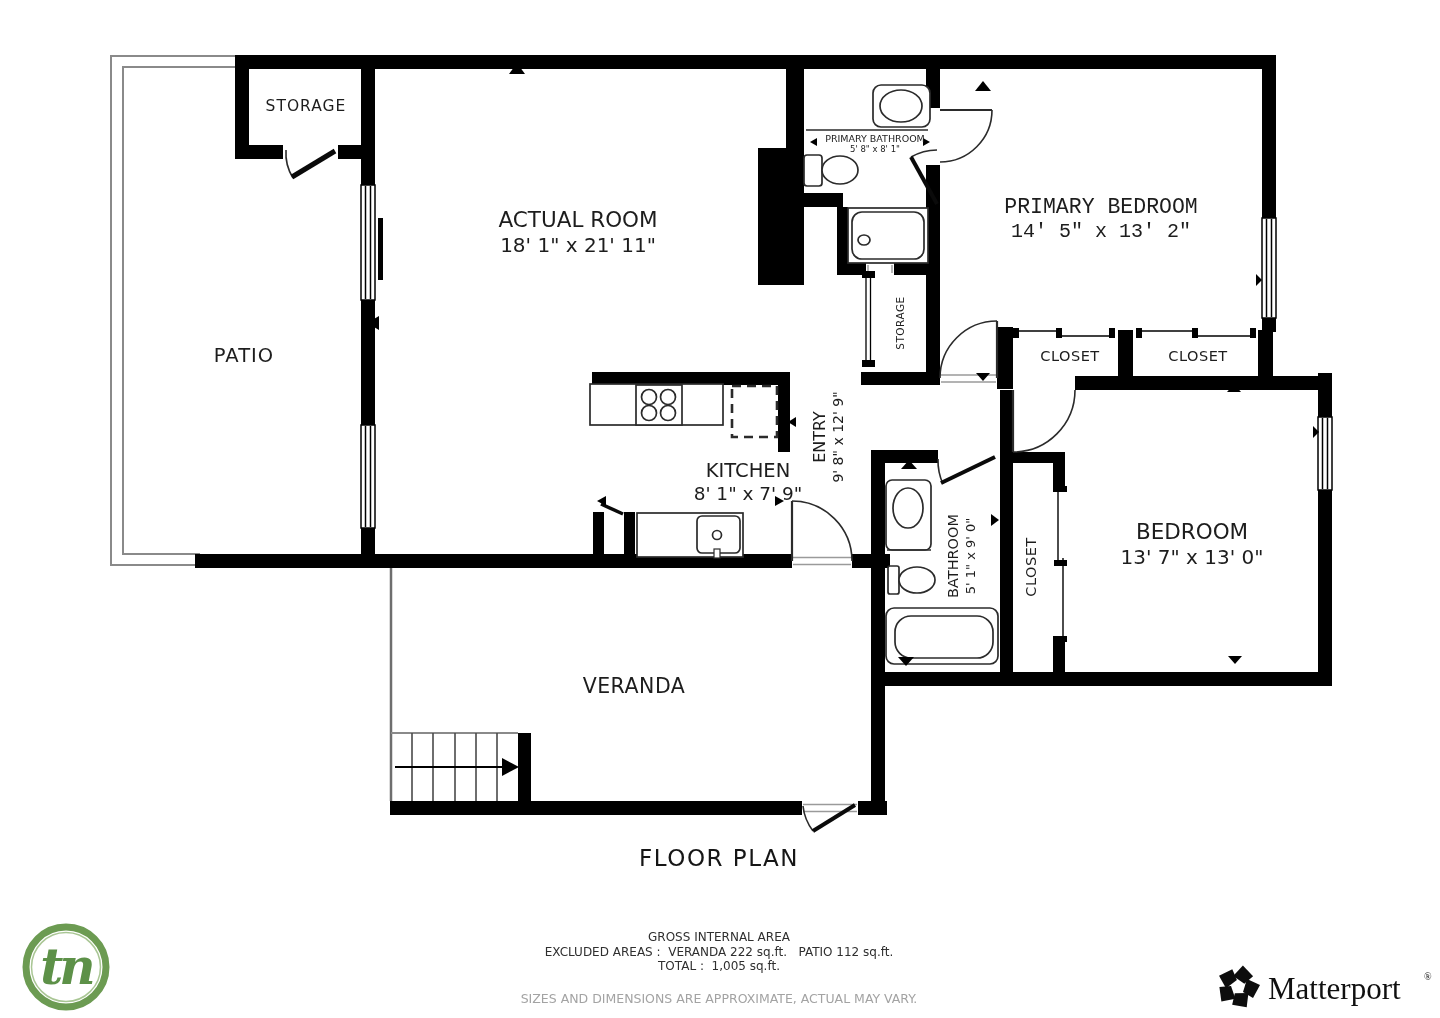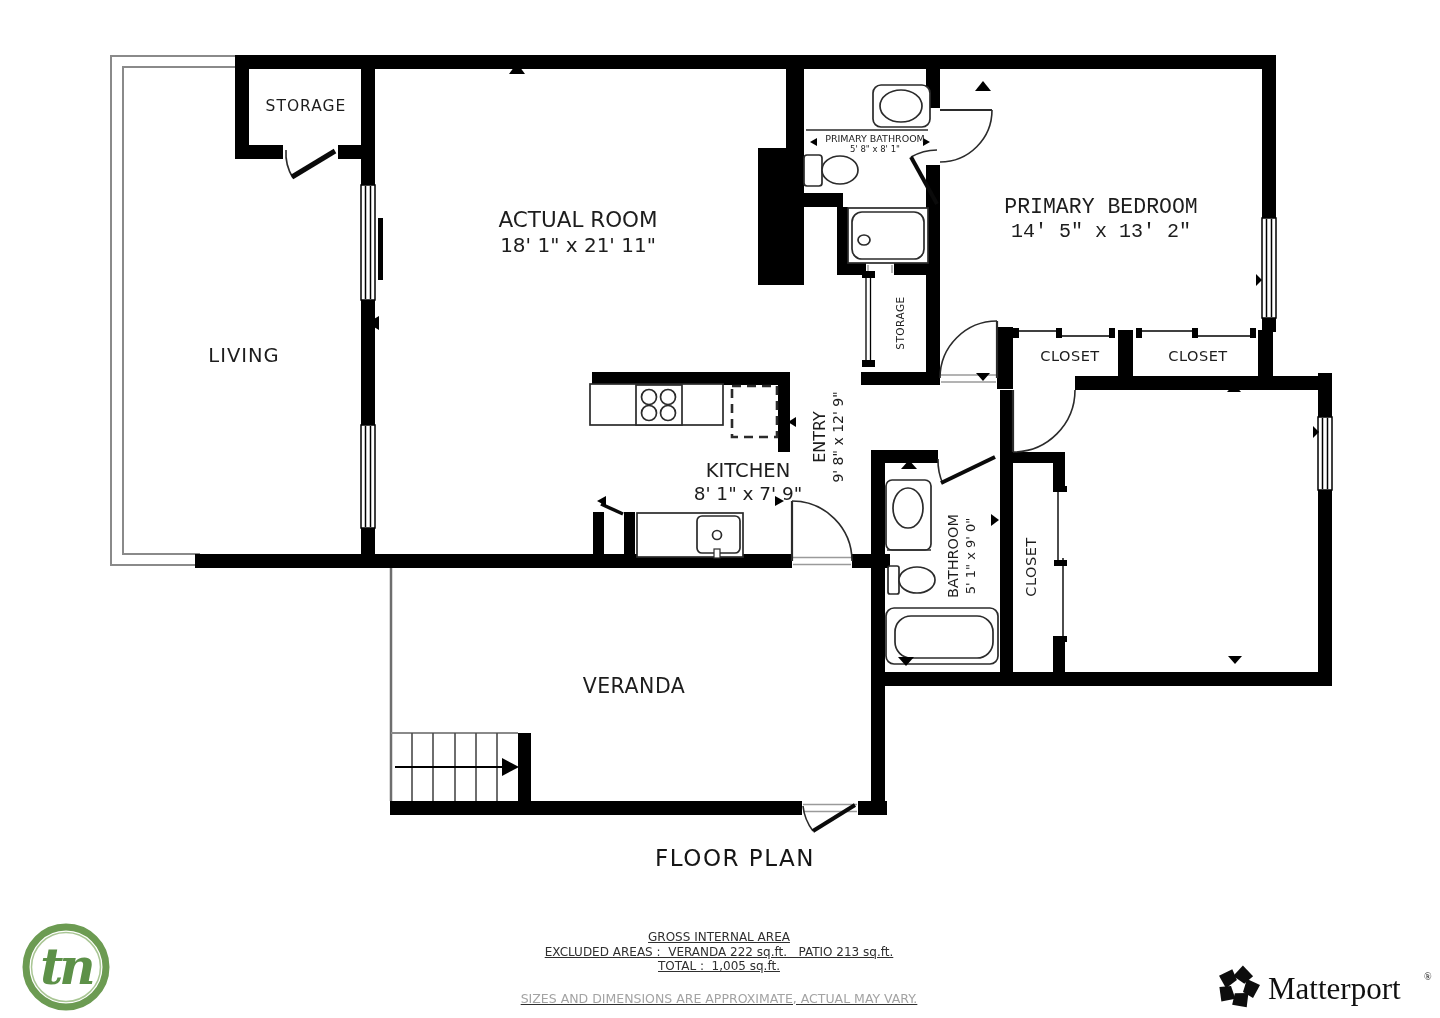--- a/index.html
+++ b/index.html
@@ -5,23 +5,23 @@
   html,body{margin:0;padding:0;background:#ffffff;}
   .canvas{position:relative;width:1440px;height:1018px;background:#fff;
           font-family:"DejaVu Sans",sans-serif;overflow:hidden;}
   svg.plan{position:absolute;left:0;top:0;}
   .lbl{position:absolute;transform:translate(-50%,-50%);text-align:center;
        color:#1d1d1d;white-space:nowrap;line-height:1.22;}
   .lbl.rot{transform:translate(-50%,-50%) rotate(-90deg);}
   .lbl .name{display:block;}
   .lbl .dims{display:block;}
   .title{position:absolute;transform:translate(-50%,-50%);color:#161616;
-         letter-spacing:1.5px;white-space:nowrap;margin-left:16px;}
+         letter-spacing:1.5px;white-space:nowrap;}
   .footer{position:absolute;left:369px;top:930px;width:700px;text-align:center;
-          color:#2f2f2f;font-size:12px;line-height:14.5px;text-decoration:underline;}
+          color:#2f2f2f;font-size:12px;line-height:14.5px;}
   .footer div{white-space:pre;}
   .footer .disclaimer{color:#a3a3a3;margin-top:18px;font-size:12.5px;}
   .mp-word{font-family:"Liberation Serif",serif;}
 </style>
 </head>
 <body>
 
 <div class="canvas">
 
 <svg class="plan" width="1440" height="1018" viewBox="0 0 1440 1018">
@@ -274,21 +274,21 @@
     <span class="name">PRIMARY BATHROOM</span>
     <span class="dims" style="font-size:8.5px;">5' 8" x 8' 1"</span>
   </div>
 
   <div class="lbl" style="left:1101px;top:219px;font-size:21.5px;font-family:Liberation Mono, monospace;">
     <span class="name">PRIMARY BEDROOM</span>
     <span class="dims" style="font-size:20px;">14' 5" x 13' 2"</span>
   </div>
 
   <div class="lbl" style="left:244px;top:356px;font-size:19.5px;letter-spacing:1px;">
-    <span class="name">LIVING</span>
+    <span class="name">PATIO</span>
   </div>
 
   <div class="lbl rot" style="left:900px;top:323px;font-size:10.5px;letter-spacing:0.5px;">
     <span class="name">STORAGE</span>
   </div>
 
   <div class="lbl" style="left:1070px;top:357px;font-size:14.5px;letter-spacing:0.5px;">
     <span class="name">CLOSET</span>
   </div>
 
@@ -308,27 +308,31 @@
 
   <div class="lbl rot" style="left:962px;top:556px;font-size:14.5px;">
     <span class="name">BATHROOM</span>
     <span class="dims" style="font-size:13px;">5' 1" x 9' 0"</span>
   </div>
 
   <div class="lbl rot" style="left:1032px;top:567px;font-size:14.5px;letter-spacing:0.5px;">
     <span class="name">CLOSET</span>
   </div>
 
+  <div class="lbl" style="left:1192px;top:544px;font-size:21.5px;">
+    <span class="name">BEDROOM</span>
+    <span class="dims" style="font-size:20px;">13' 7" x 13' 0"</span>
+  </div>
 
   <div class="lbl" style="left:634px;top:686px;font-size:20.5px;letter-spacing:0.5px;">
     <span class="name">VERANDA</span>
   </div>
 
   <div class="title" style="left:719px;top:858px;font-size:23px;">FLOOR PLAN</div>
 
   <div class="footer">
     <div>GROSS INTERNAL AREA</div>
-    <div>EXCLUDED AREAS :  VERANDA 222 sq.ft.   PATIO 213 sq.ft.</div>
+    <div>EXCLUDED AREAS :  VERANDA 222 sq.ft.   PATIO 112 sq.ft.</div>
     <div>TOTAL :  1,005 sq.ft.</div>
     <div class="disclaimer">SIZES AND DIMENSIONS ARE APPROXIMATE, ACTUAL MAY VARY.</div>
   </div>
 
 </div>
 
 </body></html>

